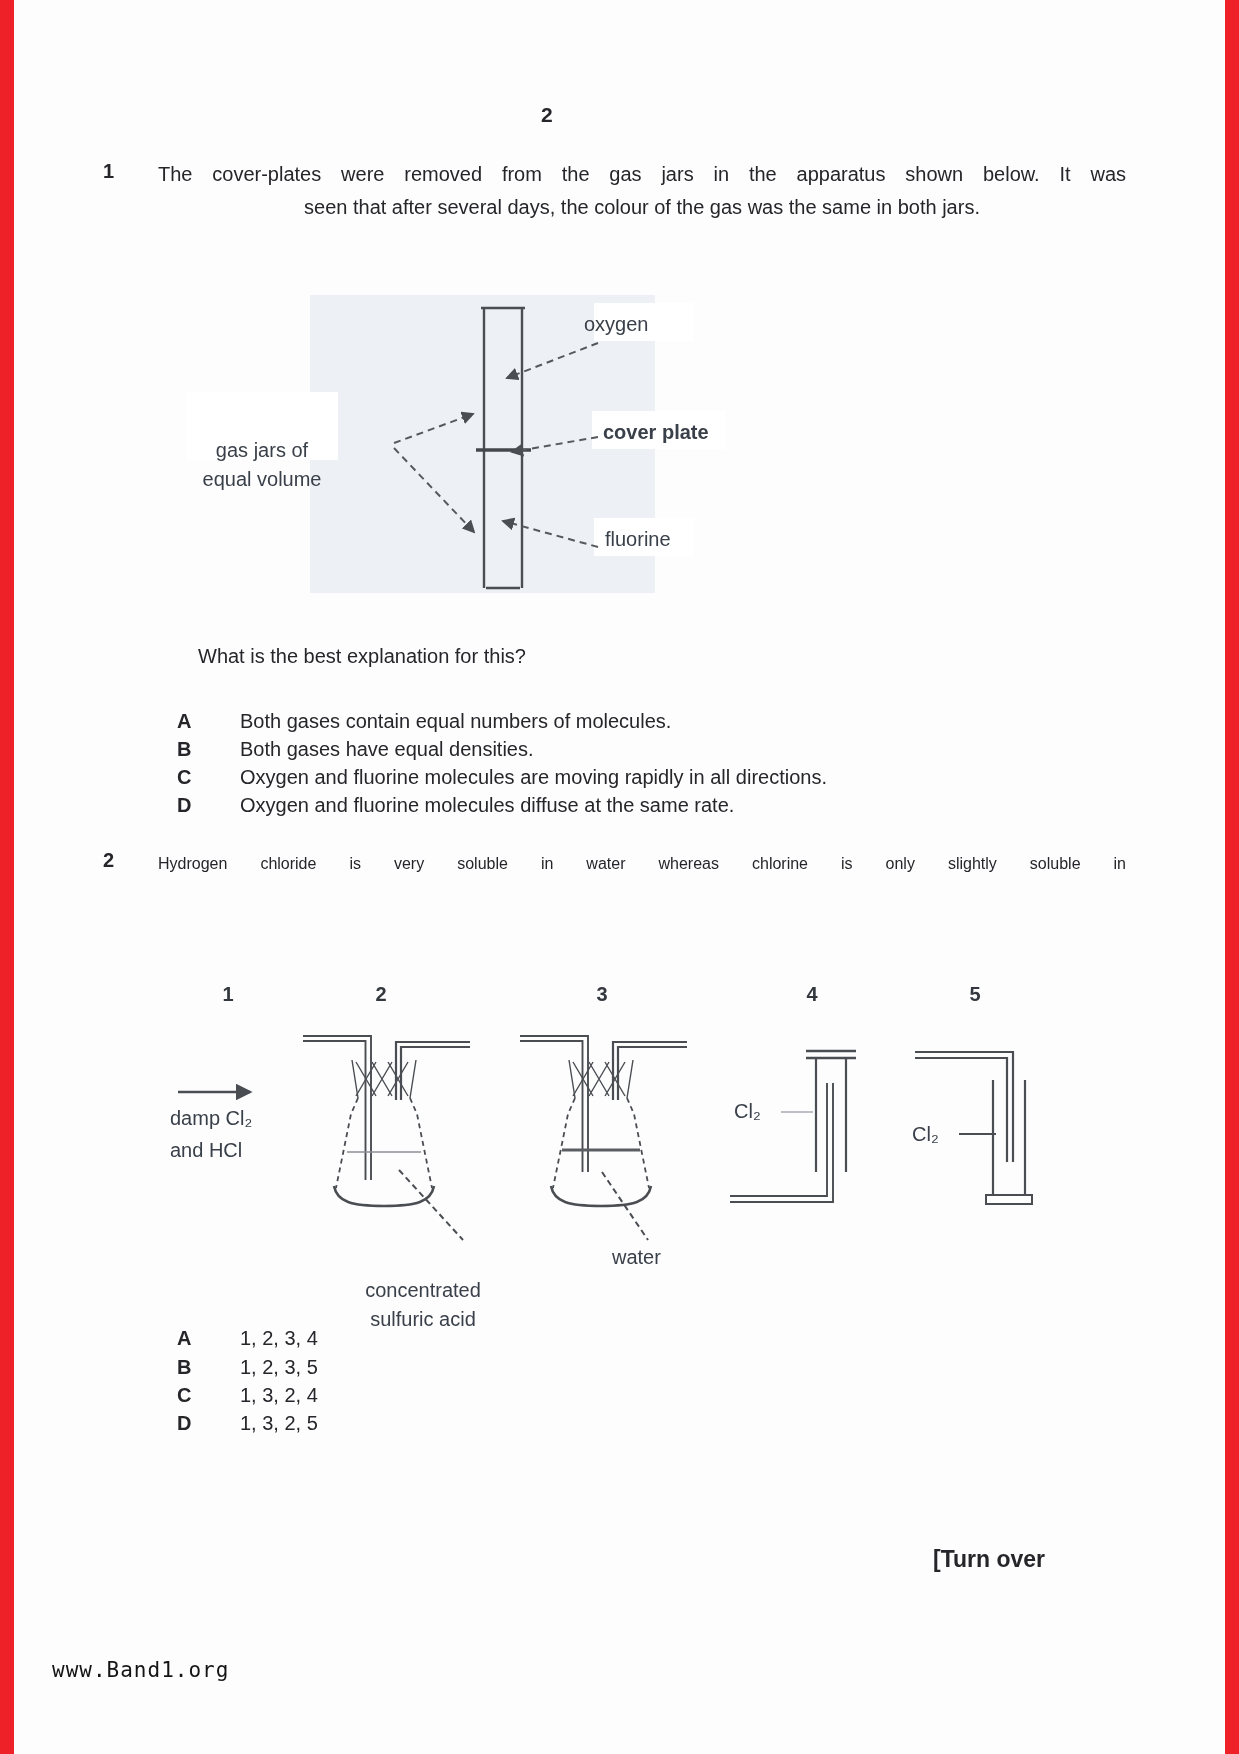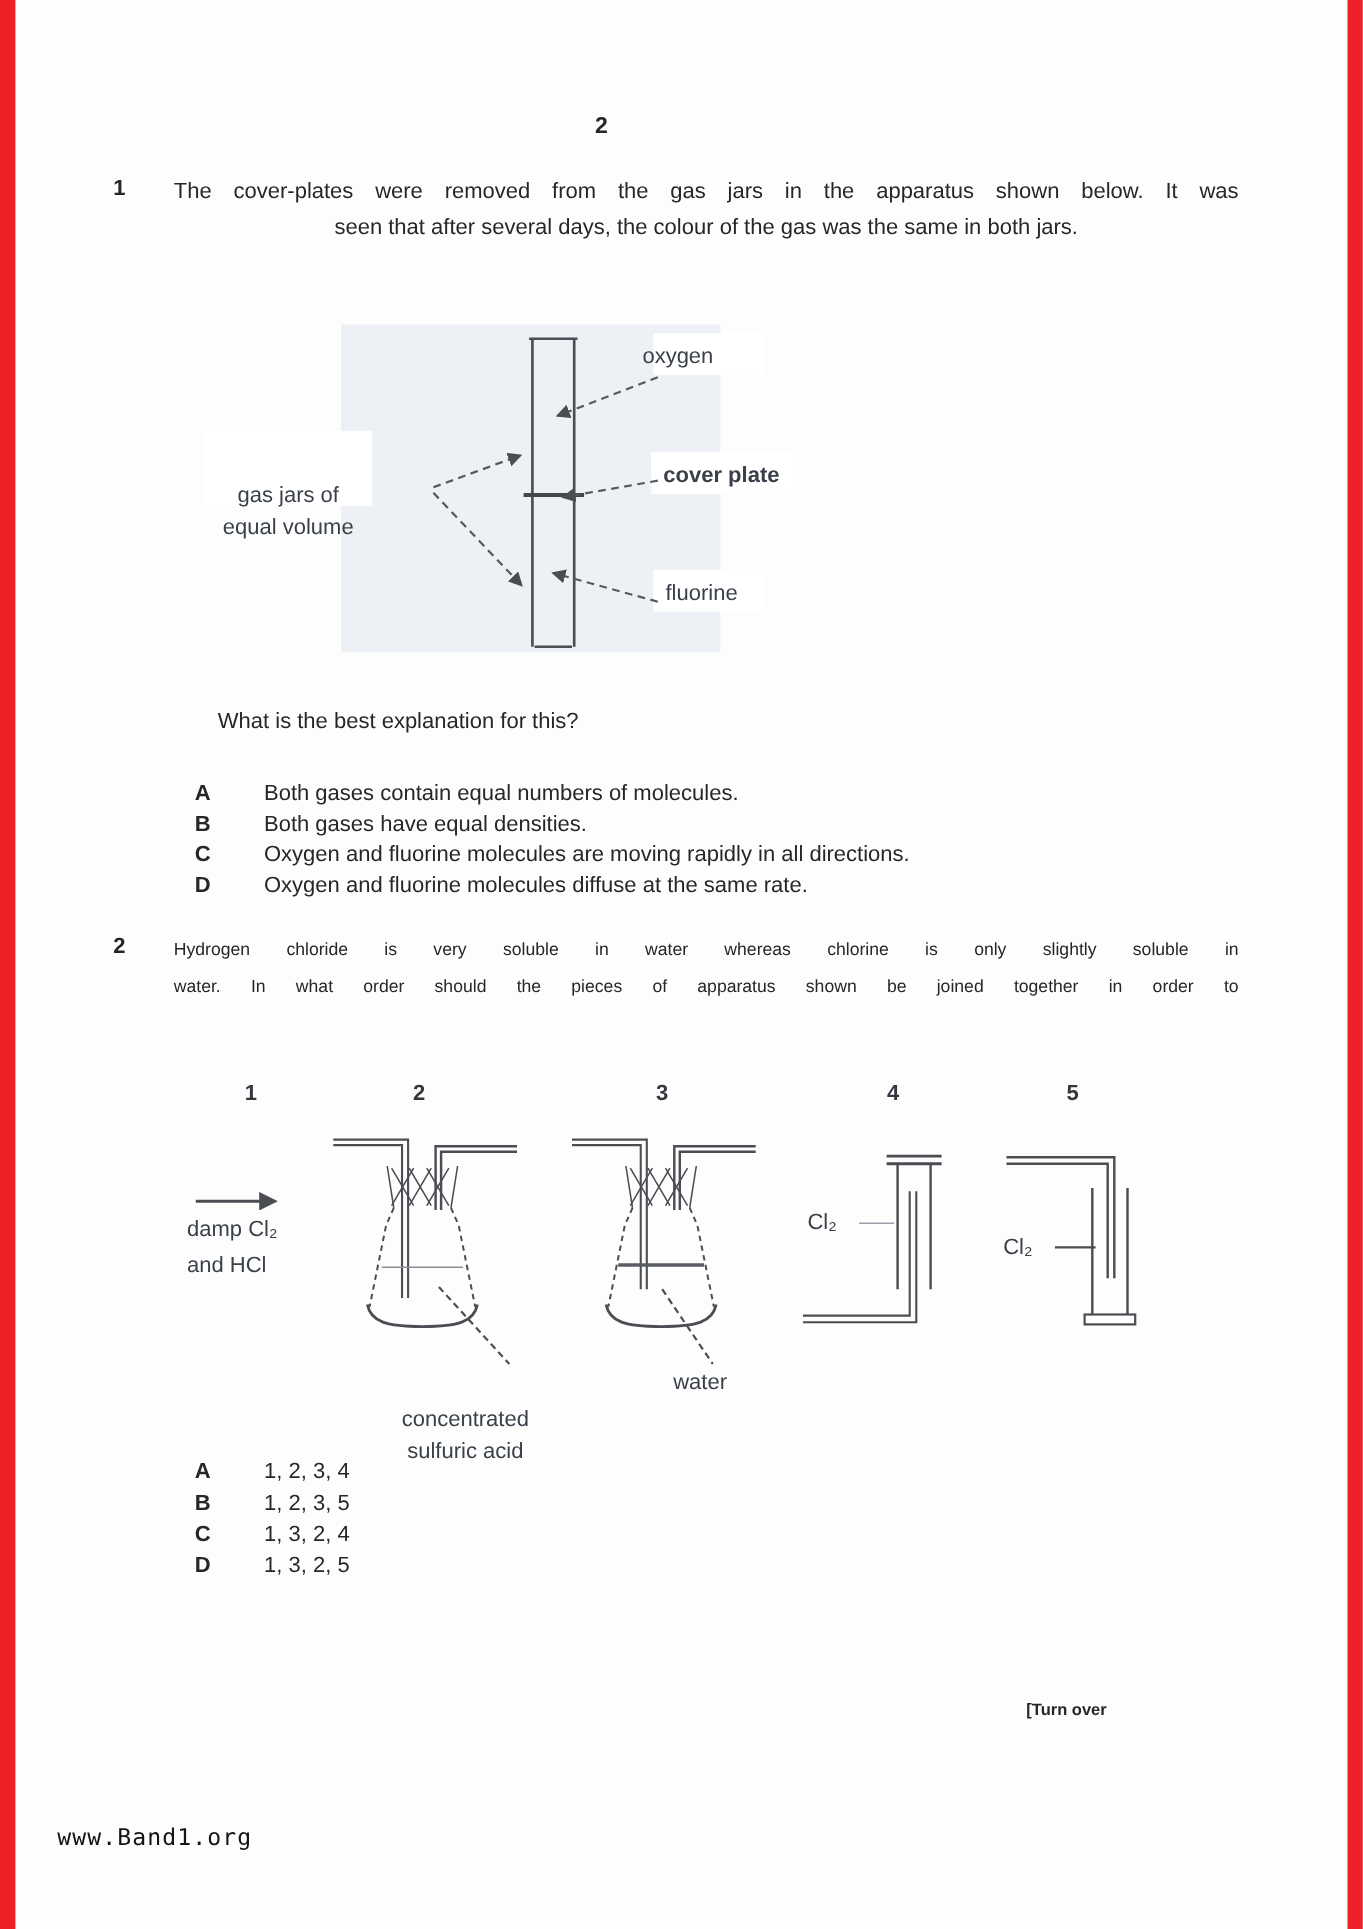--- a/index.html
+++ b/index.html
@@ -20,21 +20,21 @@
   .para{width:968px;font-size:20px;line-height:33px;}
   .para2{width:968px;font-size:16px;line-height:34px;}
   .jline{text-align:justify;text-align-last:justify;}
   .jlast{text-align:center;}
   .optrow{position:absolute;font-size:20px;white-space:nowrap;}
   .optrow .letter{position:absolute;left:0;font-weight:700;}
   .optrow .text{position:absolute;left:63px;}
   .dlabel{position:absolute;font-size:20px;color:#3a4049;white-space:nowrap;line-height:29px;}
   .dlabel.center{text-align:center;margin-top:40px;}
   .itemnum{position:absolute;width:22px;text-align:center;font-size:20px;font-weight:600;color:#33383f;}
-  .turnover{font-weight:700;font-size:15px;}
+  .turnover{font-weight:700;font-size:23px;}
   .watermark{font-family:"DejaVu Sans Mono", monospace;font-size:21px;color:#141414;letter-spacing:1px;}
   svg.lineart{position:absolute;left:0;top:0;pointer-events:none;}
 </style>
 </head>
 <body>
 
 <div class="page">
 
   <div class="redbar left"></div>
   <div class="redbar right"></div>
@@ -139,21 +139,20 @@
     <span class="text">Oxygen and fluorine molecules are moving rapidly in all directions.</span>
   </div>
   <div class="optrow" style="left:177px;top:794px;">
     <span class="letter">D</span>
     <span class="text">Oxygen and fluorine molecules diffuse at the same rate.</span>
   </div>
 
   <span class="abs qnum" style="left:103px;top:849px;">2</span>
   <div class="abs para2" style="left:158px;top:847px;">
     <div class="jline">Hydrogen chloride is very soluble in water whereas chlorine is only slightly soluble in</div>
-    <div class="jline">water. In what order should the pieces of apparatus shown be joined together in order to</div>
   </div>
 
   <span class="itemnum" style="left:217px;top:983px;">1</span>
   <span class="itemnum" style="left:370px;top:983px;">2</span>
   <span class="itemnum" style="left:591px;top:983px;">3</span>
   <span class="itemnum" style="left:801px;top:983px;">4</span>
   <span class="itemnum" style="left:964px;top:983px;">5</span>
 
   <span class="dlabel" style="left:170px;top:1104px;">damp Cl₂</span>
   <span class="dlabel" style="left:170px;top:1136px;">and HCl</span>

